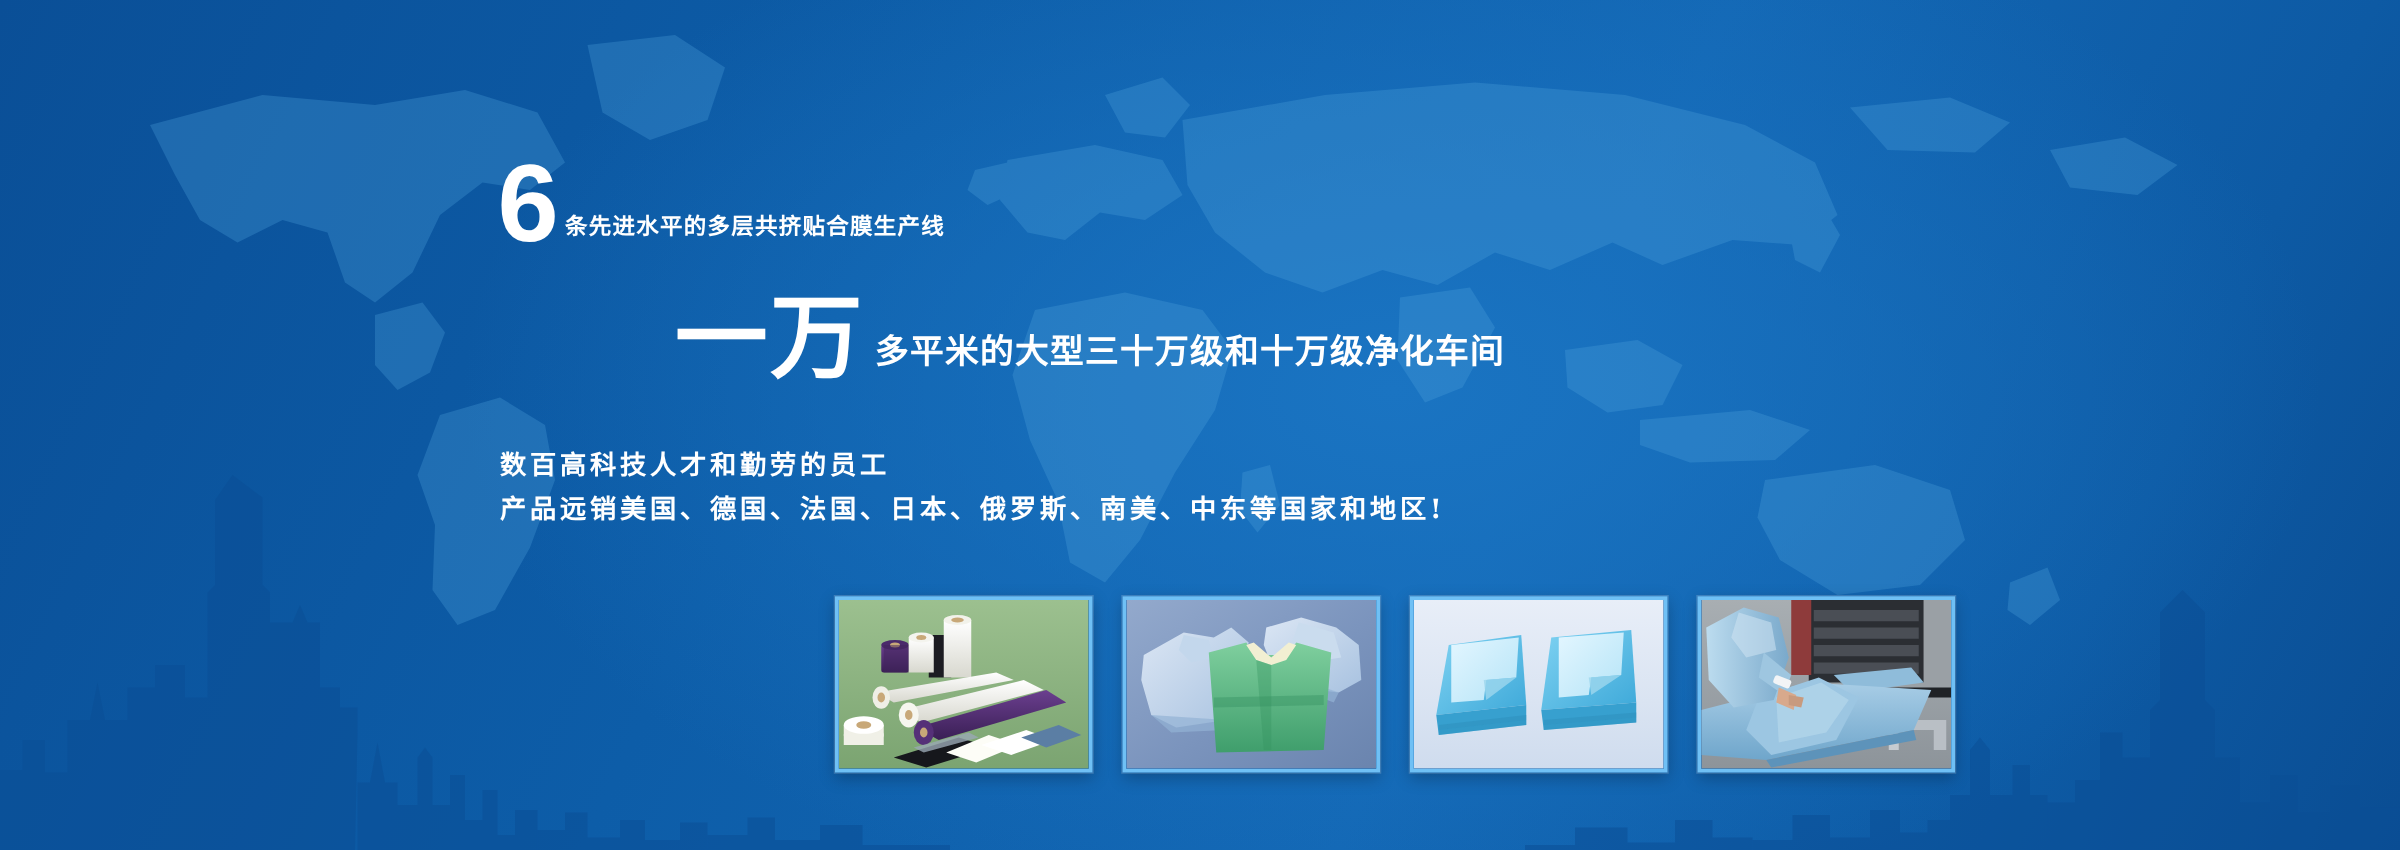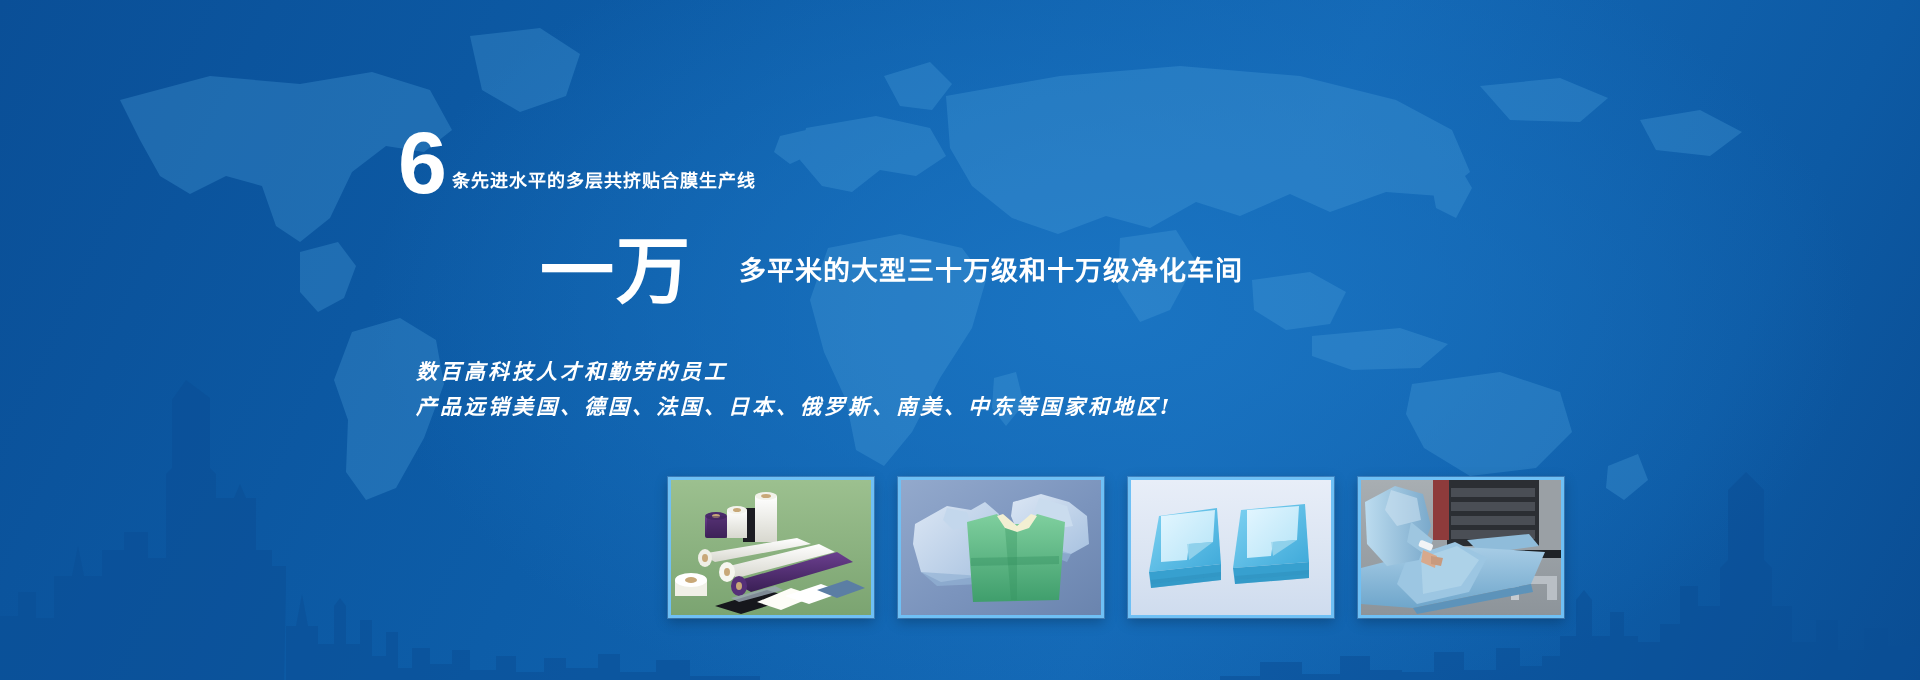--- a/index.html
+++ b/index.html
@@ -49,37 +49,37 @@
     font-family:"Liberation Sans","DejaVu Sans",sans-serif;
   }
   .headline-1 .rest{
     font-size:18px;font-weight:700;color:#ffffff;
     padding-bottom:8px;margin-left:7px;letter-spacing:1px;
     font-family:"DejaVu Sans","Liberation Sans",sans-serif;
   }
 
   .headline-2{
     position:absolute;left:540px;top:240px;
-    display:flex;align-items:center;white-space:nowrap;gap:39px;
+    display:flex;align-items:flex-end;white-space:nowrap;
   }
   .big-cn{
     font-size:74px;line-height:.86;font-weight:700;color:#ffffff;
     letter-spacing:2px;
     font-family:"DejaVu Sans","Liberation Sans",sans-serif;
   }
   .headline-2 .rest{
     font-size:27px;font-weight:700;color:#ffffff;
     padding-bottom:6px;margin-left:8px;letter-spacing:1px;
     font-family:Liberation Serif, serif;
   }
 
   .subline{
-    position:absolute;left:416px;color:#ffffff;white-space:nowrap;
+    position:absolute;left:400px;color:#ffffff;white-space:nowrap;
     font-family:"DejaVu Serif","Liberation Serif",serif;
-    font-style:italic;font-weight:700;font-size:21px;letter-spacing:3px;
+    font-weight:700;font-size:21px;letter-spacing:3px;
   }
   #subline-1{top:355px;}
   #subline-2{top:390px;}
 
   
   #gallery{
     position:absolute;left:668px;top:477px;
     display:flex;gap:24px;
   }
   .thumb{

